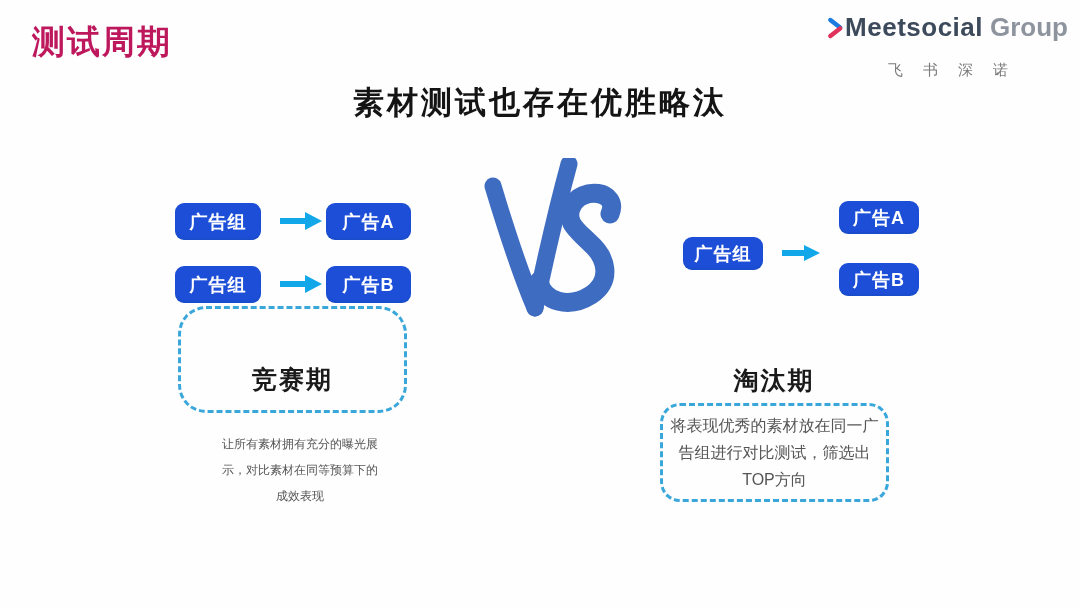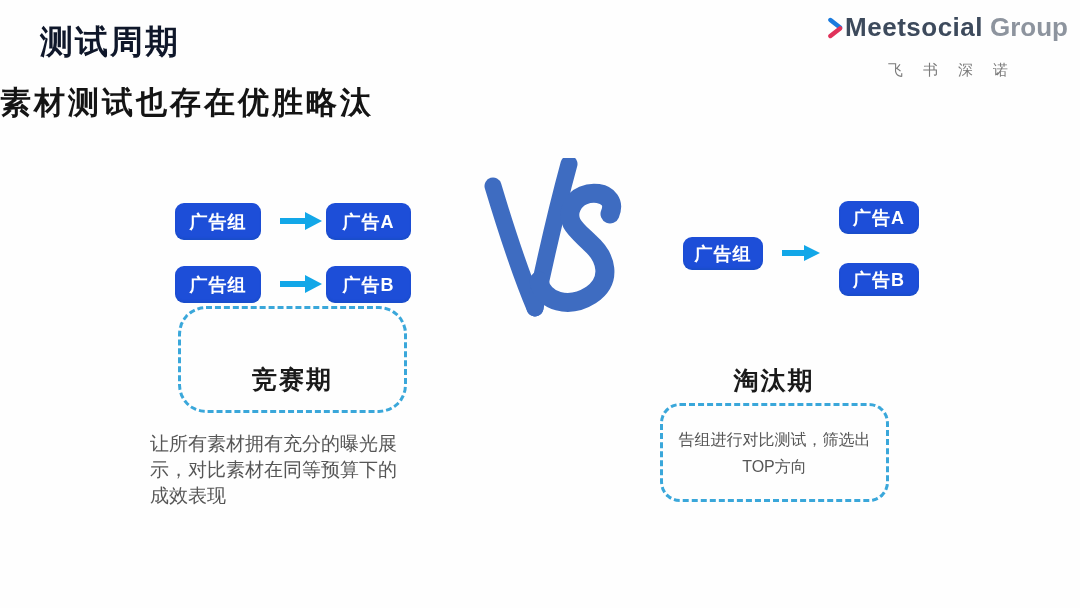--- a/index.html
+++ b/index.html
@@ -10,24 +10,24 @@
     position: relative;
     width: 1080px;
     height: 608px;
     background: #fefefe;
     overflow: hidden;
   }
 
   
   .slide-title {
     position: absolute;
-    left: 40px; top: 20px;
+    left: 32px; top: 20px;
     font-size: 33px;
     font-weight: 900;
-    color: #0f172a;
+    color: #be185d;
     letter-spacing: 2px;
   }
   .logo {
     position: absolute;
     left: 828px; top: 12px;
     width: 240px;
     text-align: center;
   }
   .logo-row {
     display: flex;
@@ -54,20 +54,21 @@
     color: #7b7b7b;
     letter-spacing: 20px;
     padding-left: 20px; 
     white-space: nowrap;
   }
 
   
   .heading {
     position: absolute;
     left: 0; right: 0; top: 82px;
+    text-align: center;
     font-size: 31px;
     font-weight: 900;
     color: #141414;
     letter-spacing: 3px;
   }
 
   
   .pill {
     position: absolute;
     background: #1d4ed8;
@@ -117,21 +118,22 @@
     border-radius: 20px;
     display: flex;
     flex-direction: column;
     align-items: center;
     justify-content: center;
   }
 
   
   .desc {
     position: absolute;
-    font-size: 19px;
+    text-align: center;
+    font-size: 12px;
     color: #565656;
     line-height: 26px;
   }
   .desc.left-desc { left: 150px; top: 431px; width: 300px; }
   .dash-box.right .desc-line {
     font-size: 16px;
     color: #565656;
     line-height: 27px;
     text-align: center;
   }
@@ -207,17 +209,18 @@
       <rect x="0" y="5" width="23" height="6" fill="#12a7e8"></rect>
       <polygon points="22,0 38,8 22,16" fill="#12a7e8"></polygon>
     </svg>
   </div>
   <div class="pill" style="left:839px; top:201px; width:80px; height:33px;">广告A</div>
   <div class="pill" style="left:839px; top:263px; width:80px; height:33px;">广告B</div>
 
   <div class="phase-label right-label">淘汰期</div>
 
   <div class="dash-box right">
+    <div class="desc-line">将表现优秀的素材放在同一广</div>
     <div class="desc-line">告组进行对比测试，筛选出</div>
     <div class="desc-line">TOP方向</div>
   </div>
 
 </div>
 
 </body></html>

